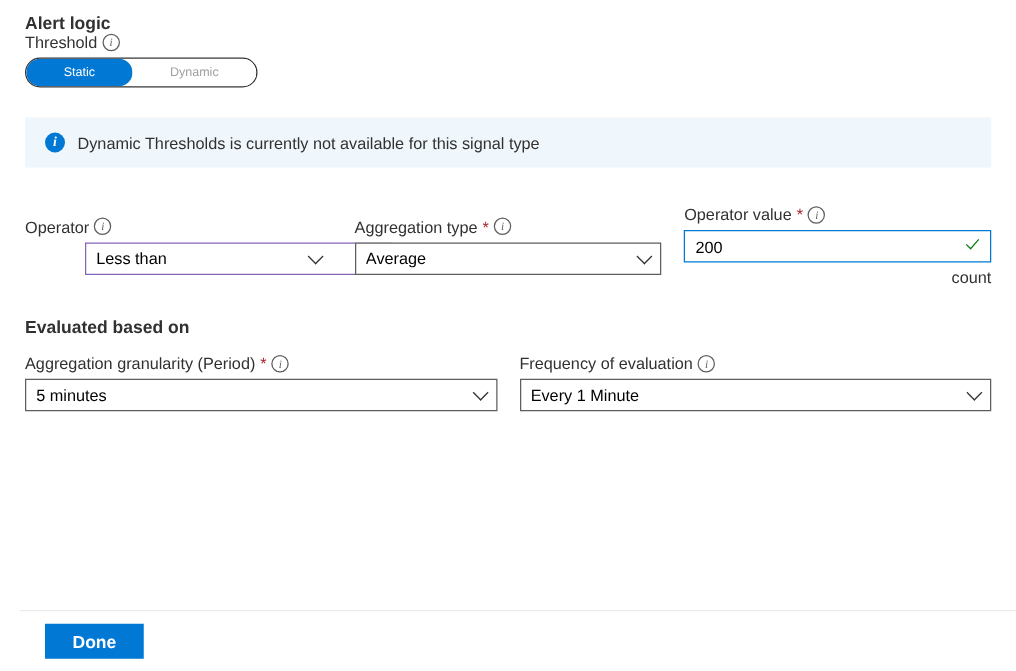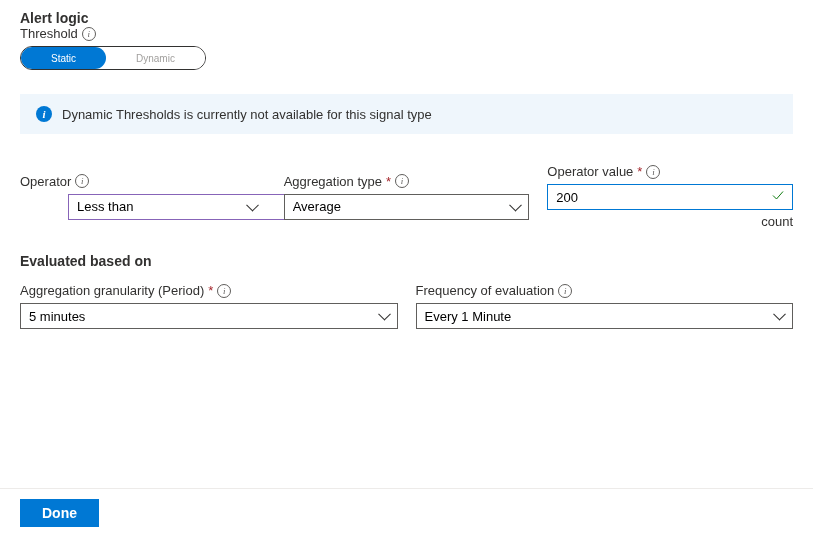--- a/index.html
+++ b/index.html
@@ -95,21 +95,21 @@
       right: 8px; top: 50%;
       transform: translateY(-50%);
       color: #107c10;
       pointer-events: none;
     }
     .unit { text-align: right; font-size: 13px; color: #323130; margin-top: 4px; }
     .subheading { font-weight: 600; font-size: 14px; margin: 24px 0 14px 0; }
     .preview-text { font-style: italic; color: #323130; font-size: 13px; margin-bottom: 20px; }
     .footer {
       position: absolute;
-      bottom: 0; left: 0; right: 0;
+      bottom: 0; left: 16px; right: 0;
       border-top: 1px solid #edebe9;
       padding: 10px 20px;
     }
     .btn-primary {
       background: #0078d4;
       color: #fff;
       border: none;
       padding: 6px 22px;
       font-size: 14px;
       font-weight: 600;

